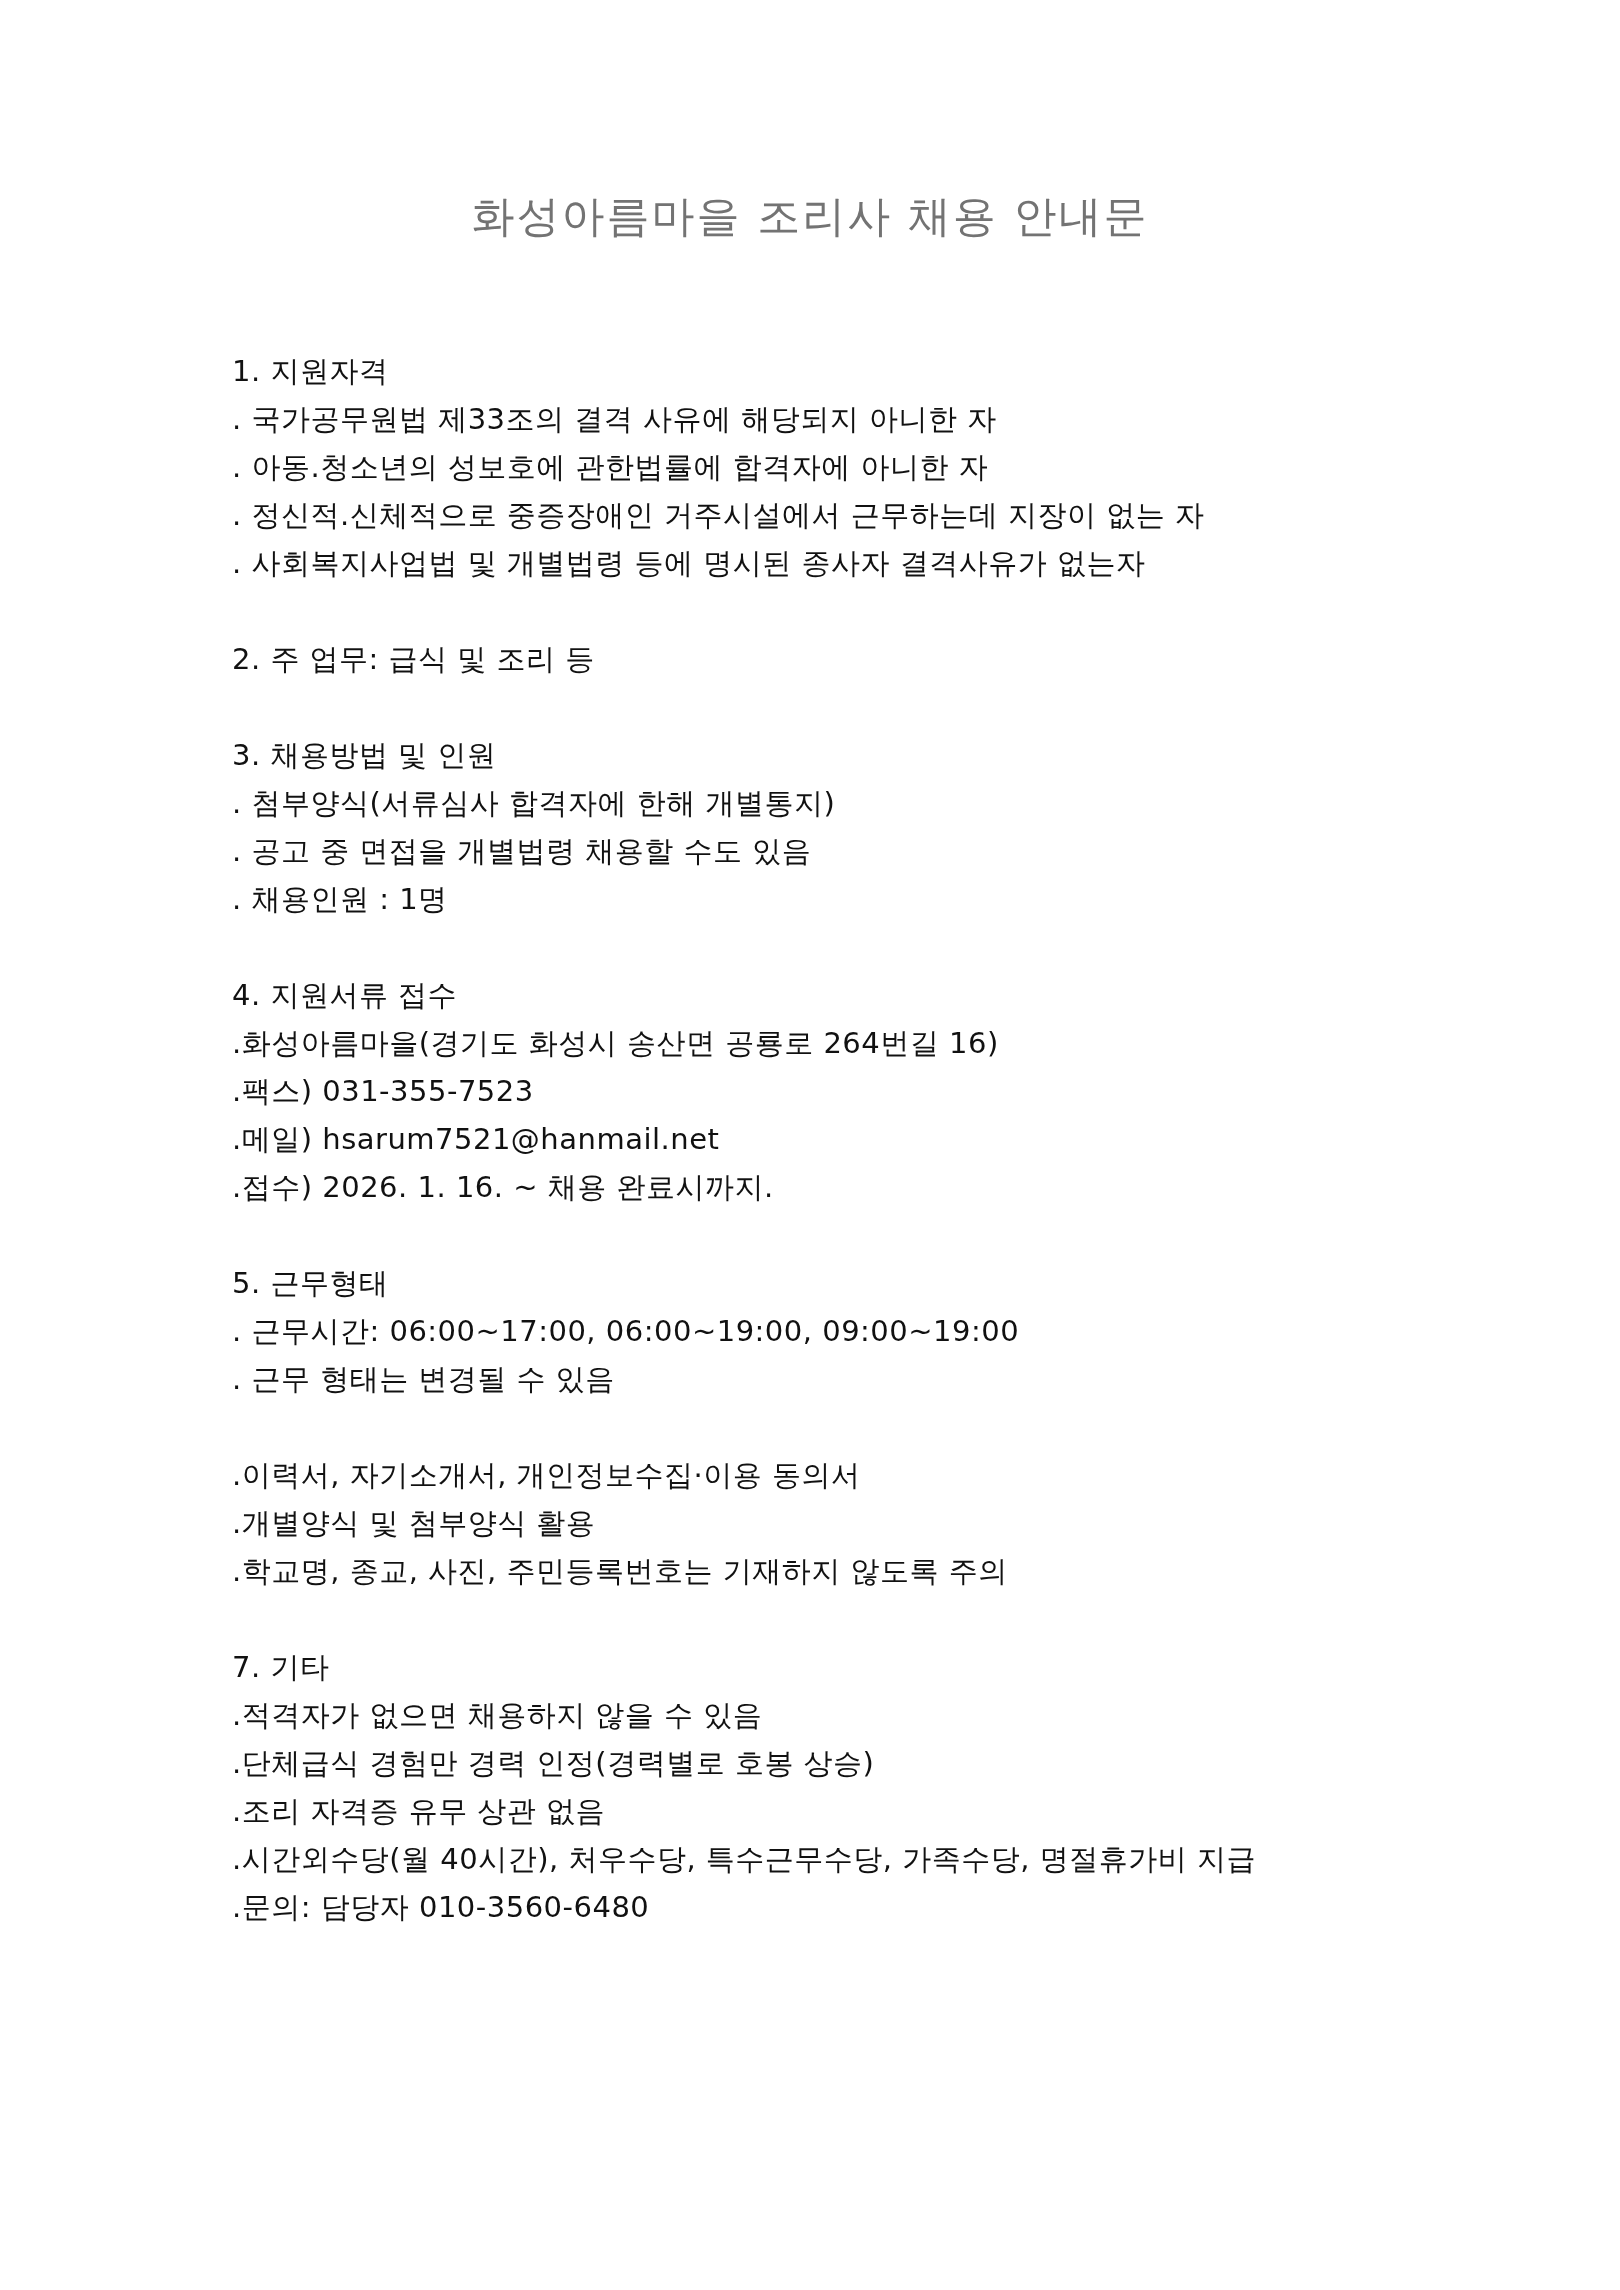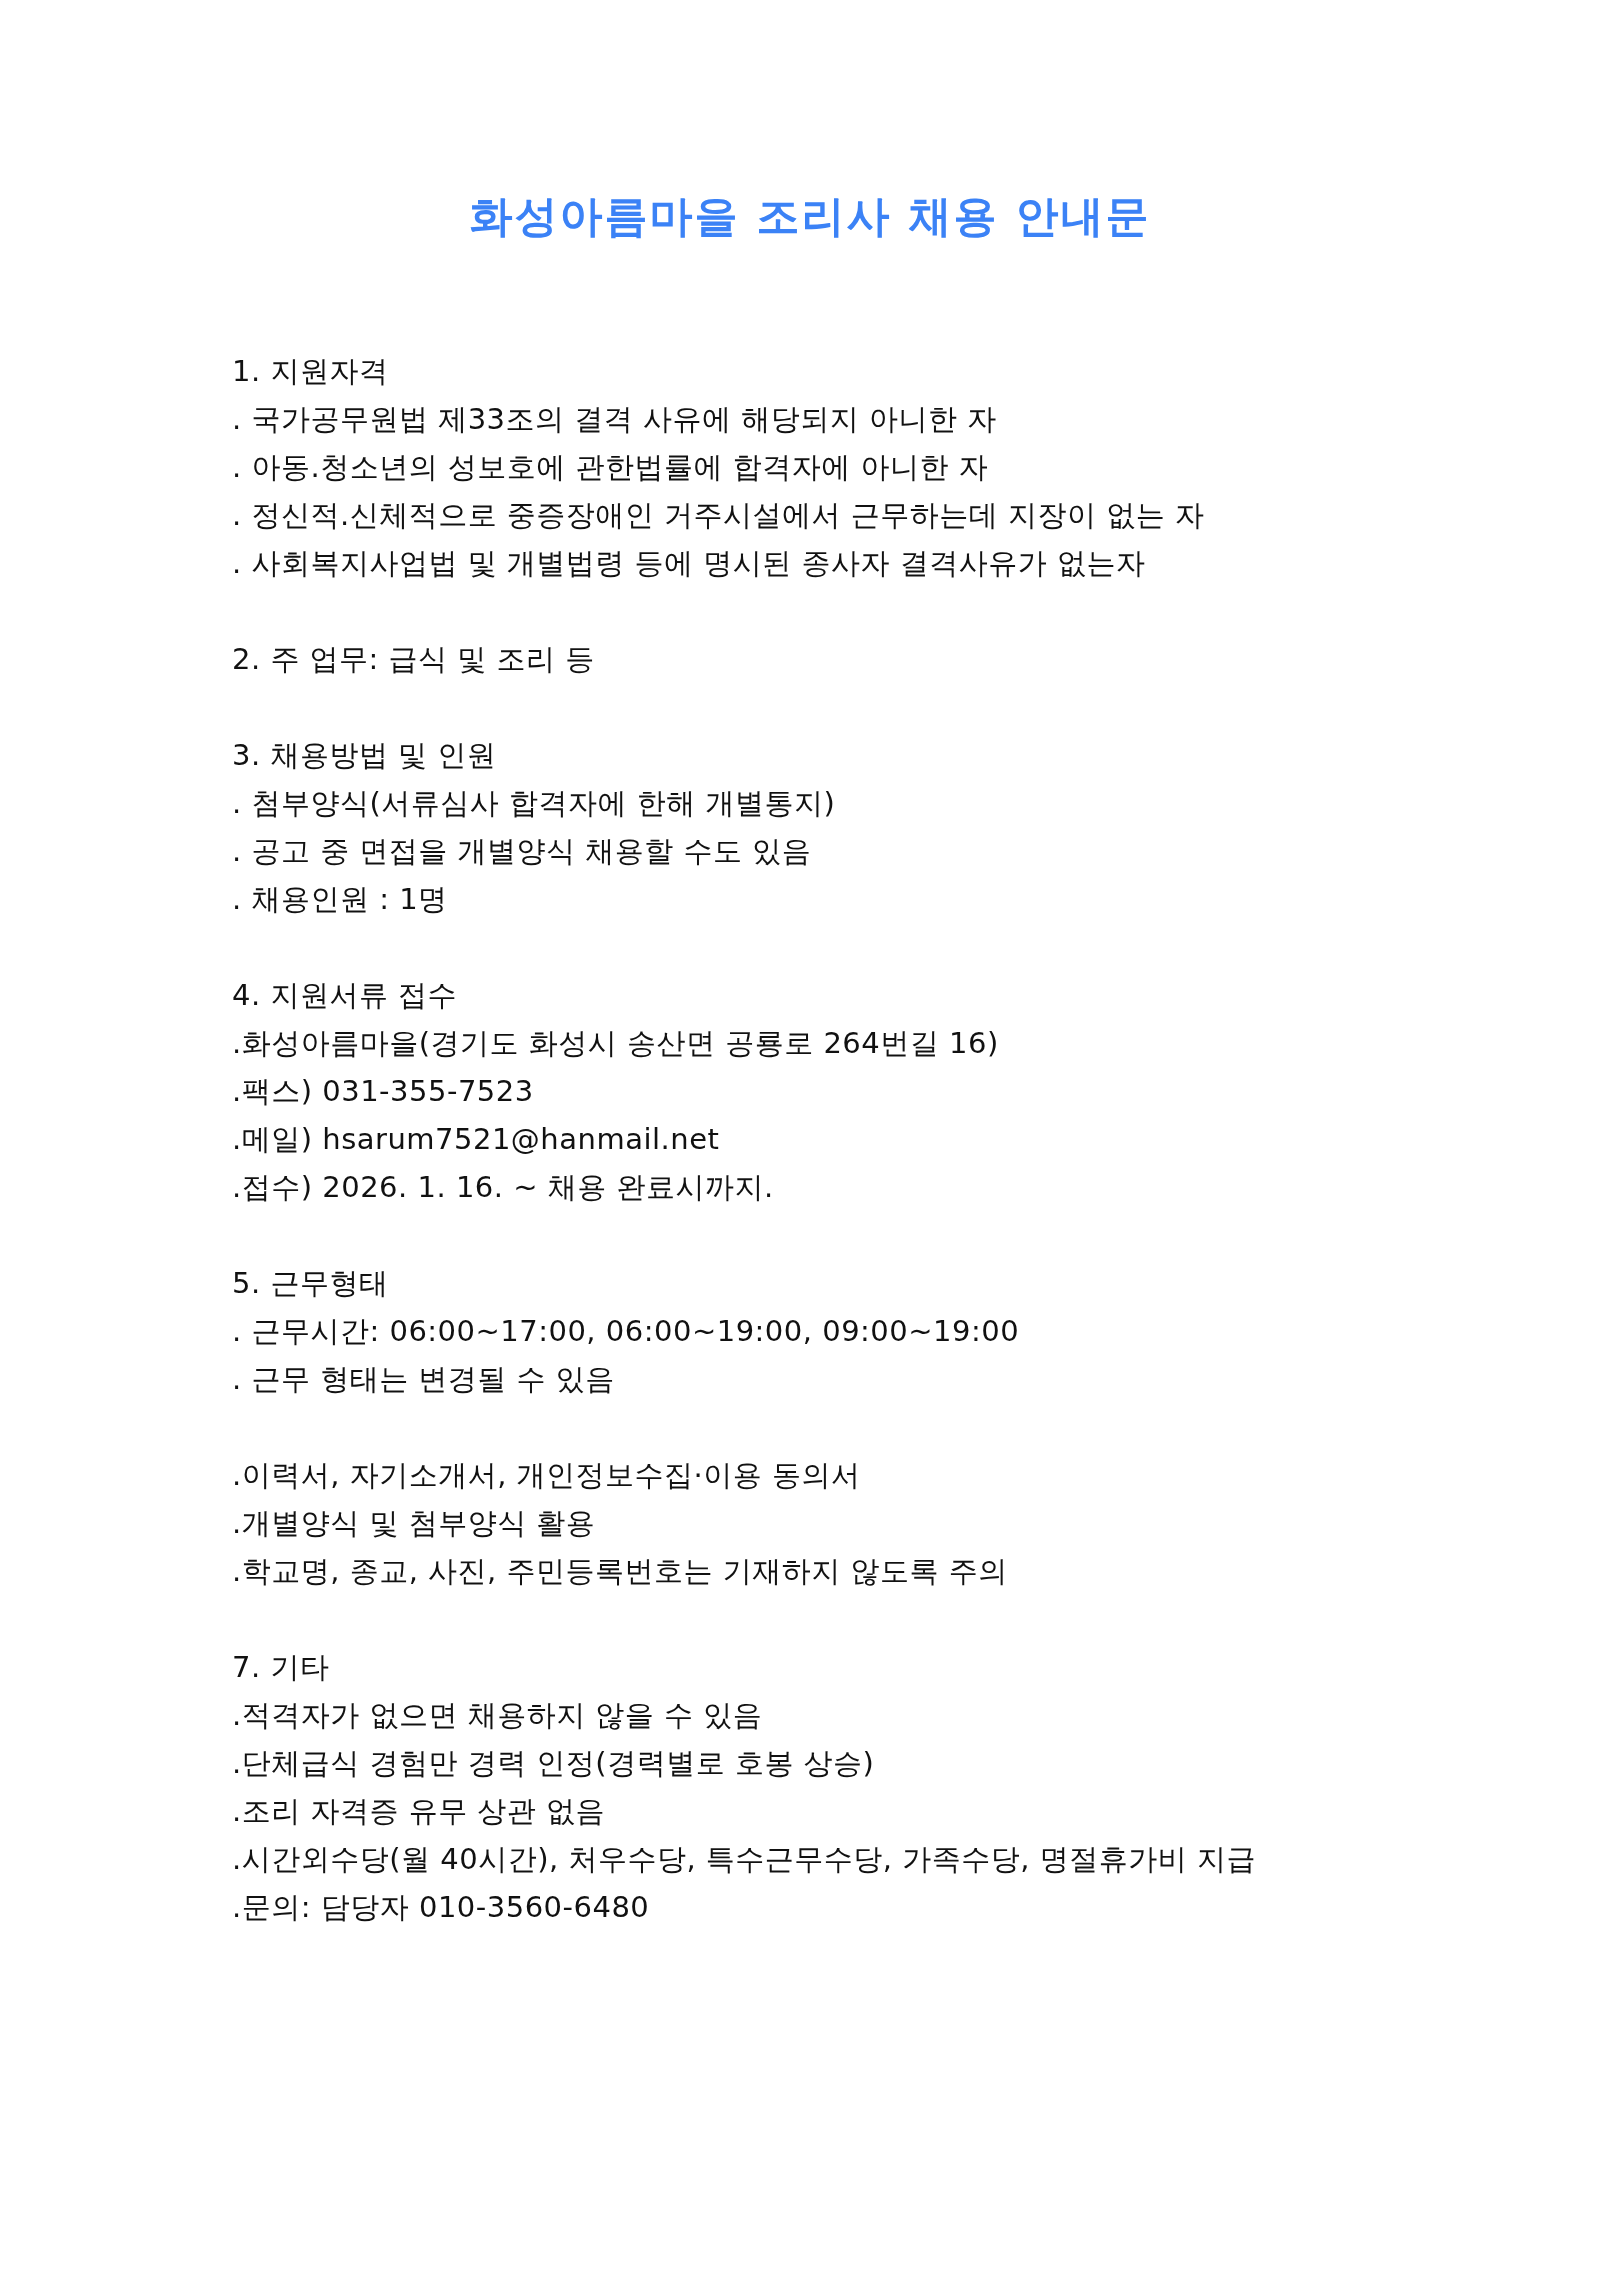--- a/index.html
+++ b/index.html
@@ -4,22 +4,22 @@
 <style>
   html, body { margin: 0; padding: 0; background: #ffffff; }
   body { width: 1620px; height: 2291px; position: relative; overflow: hidden; }
   .page {
     position: absolute; left: 0; top: 0; width: 1620px; height: 2291px;
     background: #ffffff; color: #111111;
     font-family: "DejaVu Sans", "Liberation Sans", sans-serif;
   }
   .title {
     position: absolute; left: 0; top: 188px; width: 1620px;
-    text-align: center; font-size: 43px; font-weight: bold; letter-spacing: 2px;
-    color: #3b82f6;
+    text-align: center; font-size: 43px; font-weight: normal; letter-spacing: 2px;
+    color: #737373;
   }
   .body {
     position: absolute; left: 232px; top: 311px; width: 1176px;
     font-size: 29px; line-height: 48px; letter-spacing: 0.5px;
     font-family: "DejaVu Sans", sans-serif;
     margin-top: 36px;
   }
   .line { white-space: pre; height: 48px; }
   .blank { height: 48px; }
   .heading { }
@@ -37,21 +37,21 @@
     <div class="line">. 아동.청소년의 성보호에 관한법률에 합격자에 아니한 자</div>
     <div class="line">. 정신적.신체적으로 중증장애인 거주시설에서 근무하는데 지장이 없는 자</div>
     <div class="line">. 사회복지사업법 및 개별법령 등에 명시된 종사자 결격사유가 없는자</div>
     <div class="blank"></div>
 
     <div class="line heading">2. 주 업무: 급식 및 조리 등</div>
     <div class="blank"></div>
 
     <div class="line heading">3. 채용방법 및 인원</div>
     <div class="line">. 첨부양식(서류심사 합격자에 한해 개별통지)</div>
-    <div class="line">. 공고 중 면접을 개별양식 채용할 수도 있음</div>
+    <div class="line">. 공고 중 면접을 개별법령 채용할 수도 있음</div>
     <div class="line">. 채용인원 : 1명</div>
     <div class="blank"></div>
 
     <div class="line heading">4. 지원서류 접수</div>
     <div class="line">.화성아름마을(경기도 화성시 송산면 공룡로 264번길 16)</div>
     <div class="line">.팩스) 031-355-7523</div>
     <div class="line">.메일) hsarum7521@hanmail.net</div>
     <div class="line">.접수) 2026. 1. 16. ~ 채용 완료시까지.</div>
     <div class="blank"></div>
 

